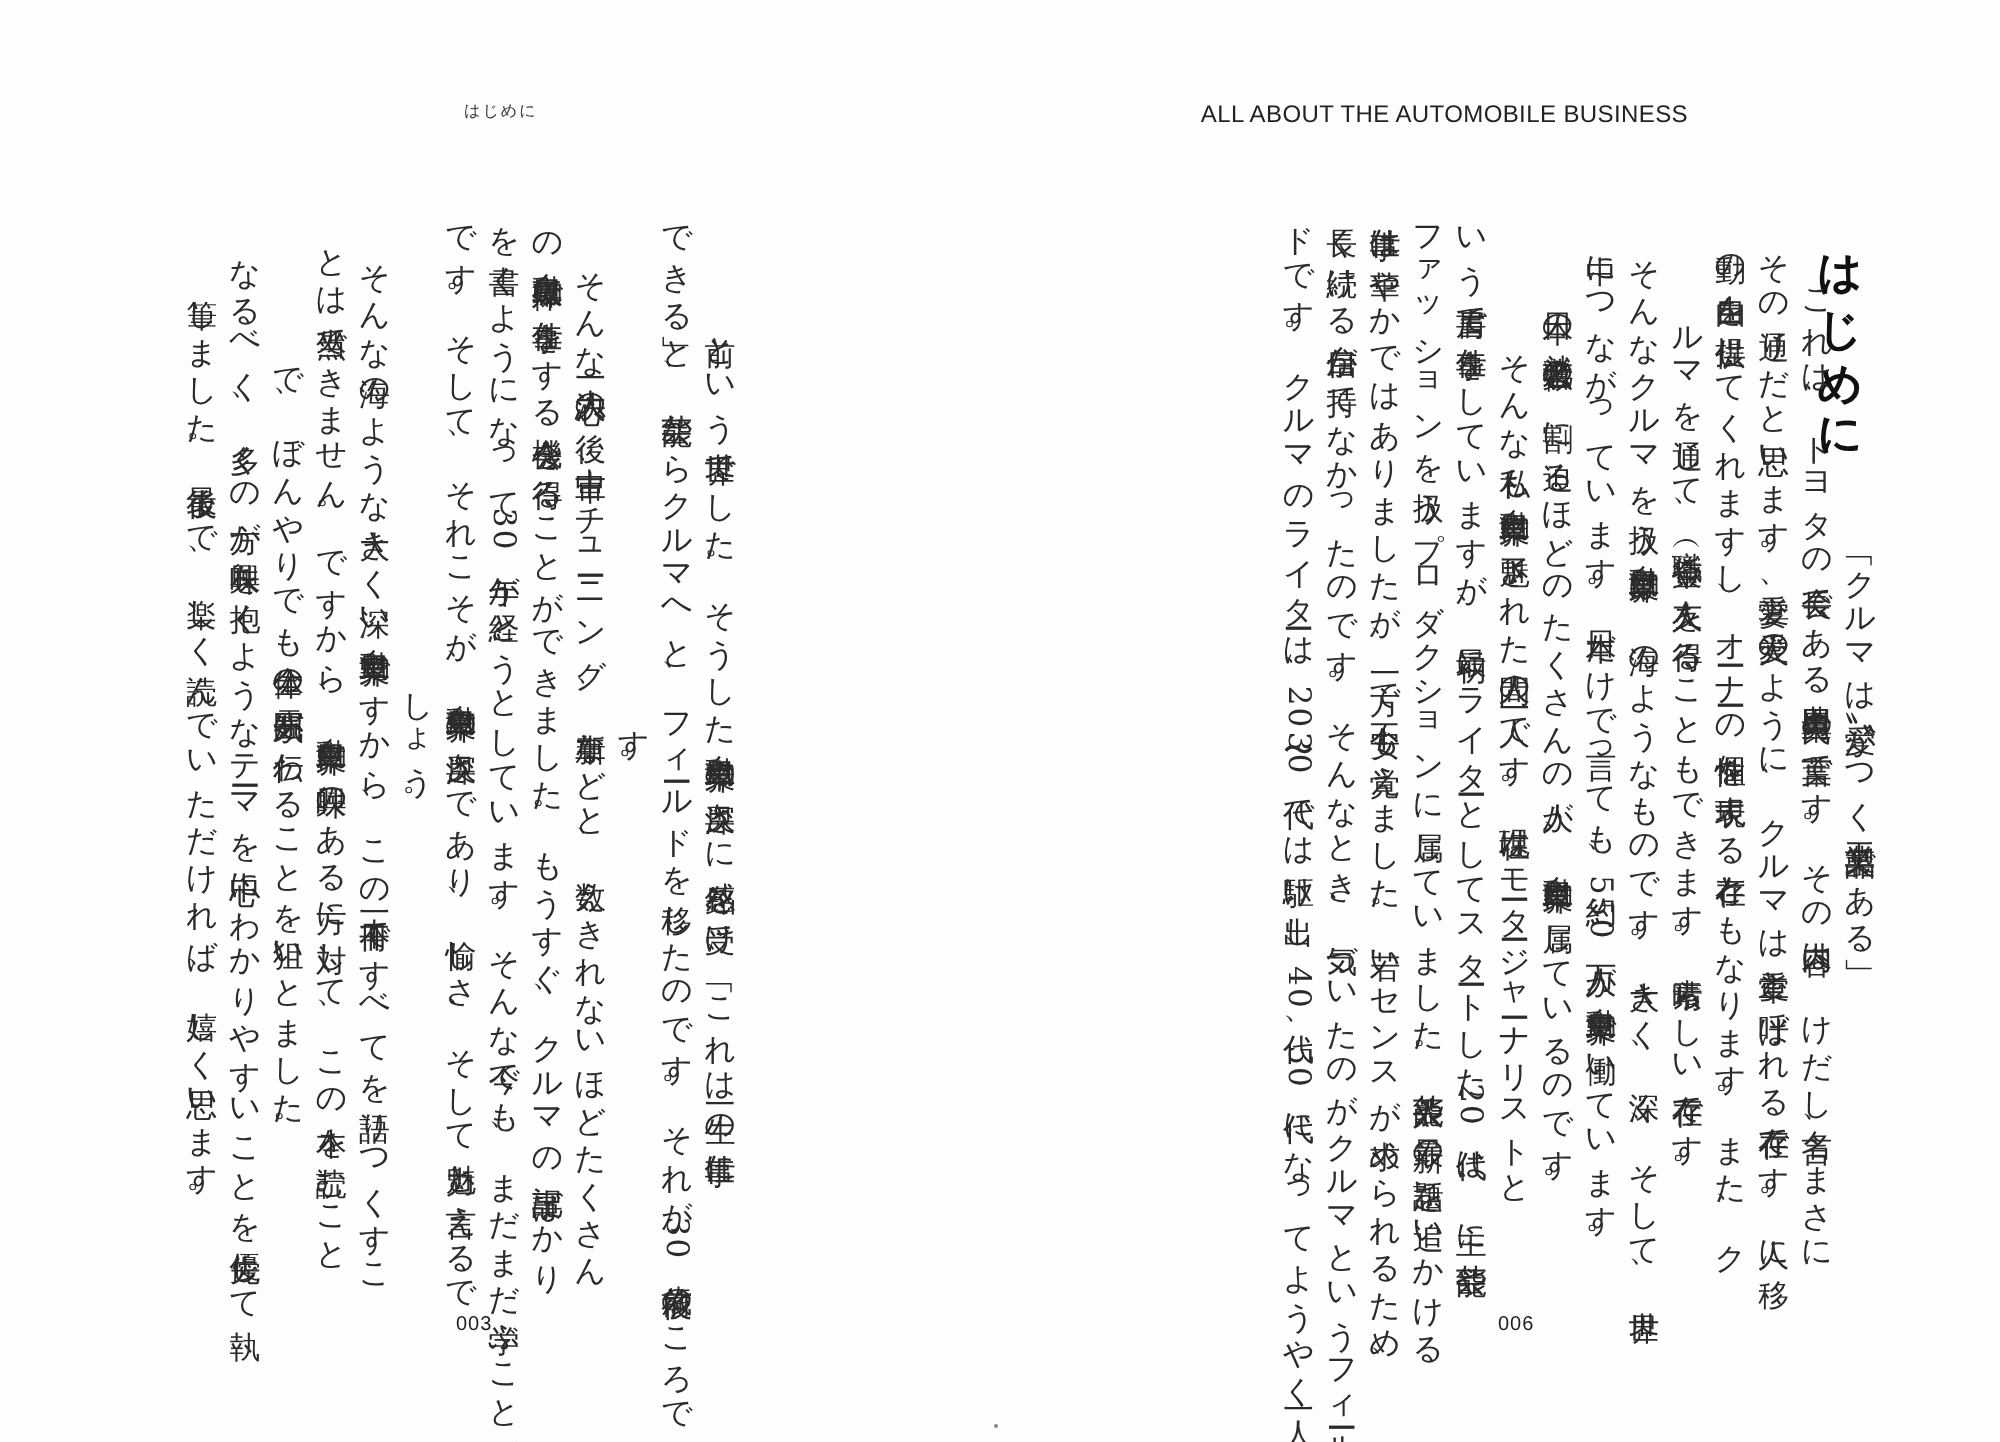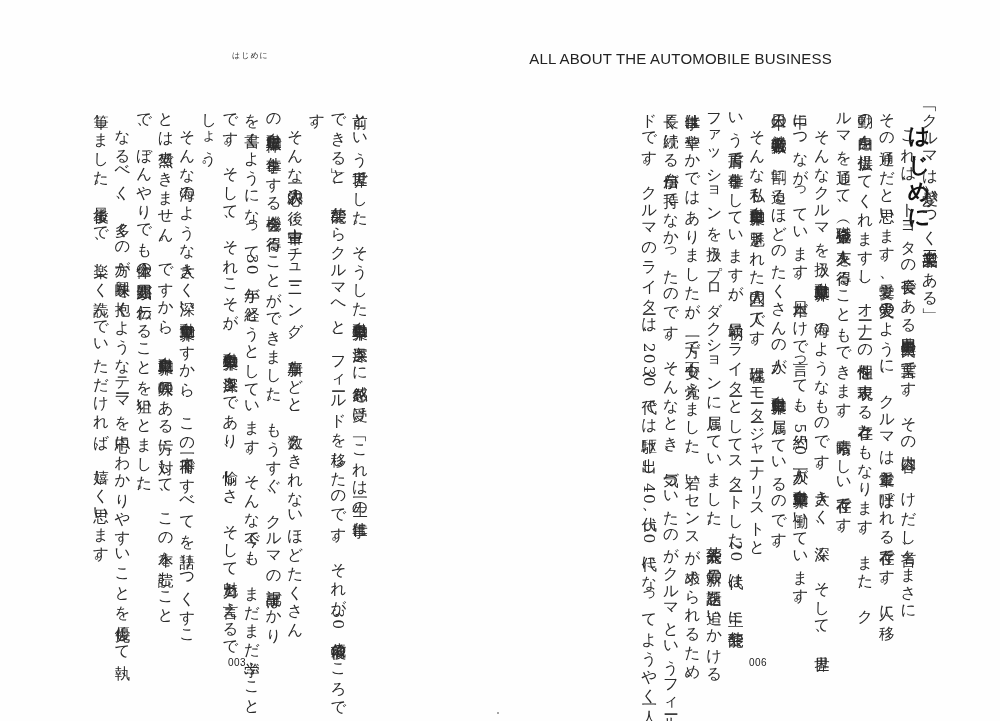--- a/index.html
+++ b/index.html
@@ -1,31 +1,31 @@
 <!DOCTYPE html>
 <html><head>
 <meta charset="utf-8">
 <style>
   html, body { margin: 0; padding: 0; background: #ffffff; }
   body {
     width: 1000px; height: 721px; position: relative; overflow: hidden;
     font-family: "DejaVu Serif", "Liberation Serif", serif; color: #2a2a2a;
   }
   .spread { position: absolute; inset: 0; background: #fefefe; }
-  .page { position: absolute; top: 0; height: 516px; }
+  .page { position: absolute; top: 0; height: 516px; text-align: center; }
   .page-left { left: 0; width: 500px; }
   .page-right { left: 500px; width: 500px; }
 
   .running-head-left {
     position: absolute; left: 232px; top: 50px;
     font-family: "DejaVu Sans", sans-serif; font-size: 8px; color: #333; letter-spacing: 1px;
   }
   .running-head-right {
-    position: absolute; right: 168px; top: 50px;
-    font-family: "Liberation Sans", sans-serif; font-size: 15px; color: #222; letter-spacing: 0.2px;
+    position: absolute; right: 156px; top: 50px;
+    font-family: "Liberation Sans", sans-serif; font-size: 12px; color: #222; letter-spacing: 0.2px;
   }
 
   .chapter-title {
     position: absolute; left: 404px; top: 112px;
     writing-mode: vertical-rl; font-family: "DejaVu Sans", sans-serif;
     font-weight: bold; font-size: 22px; color: #111; letter-spacing: 2px;
   }
 
   .body-text {
     position: absolute; top: 102px;

